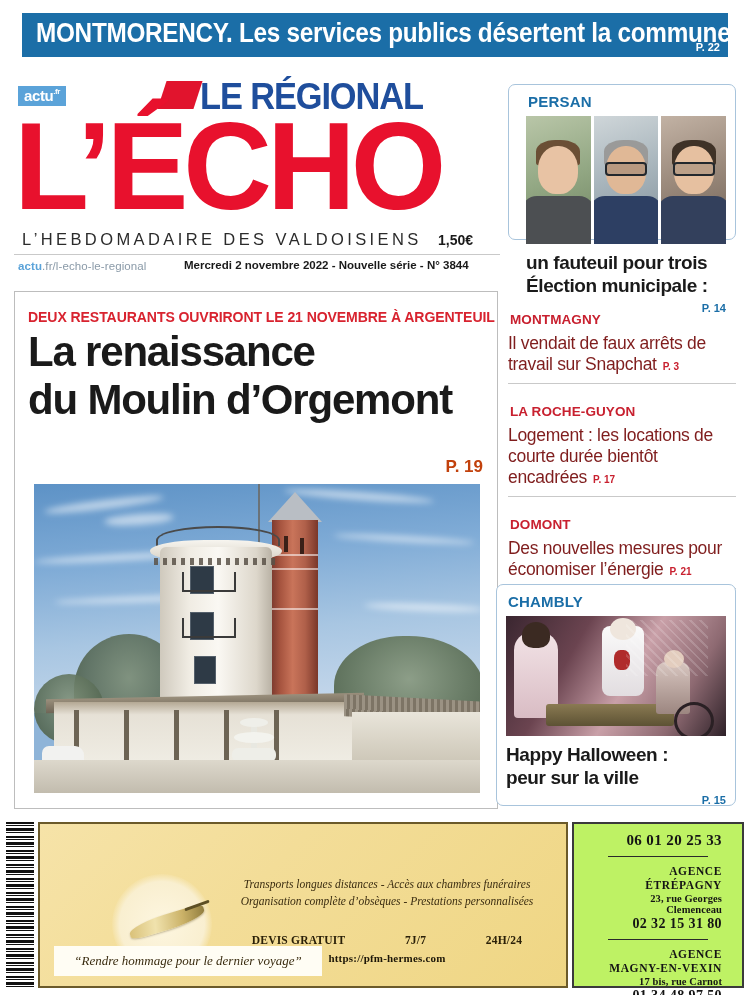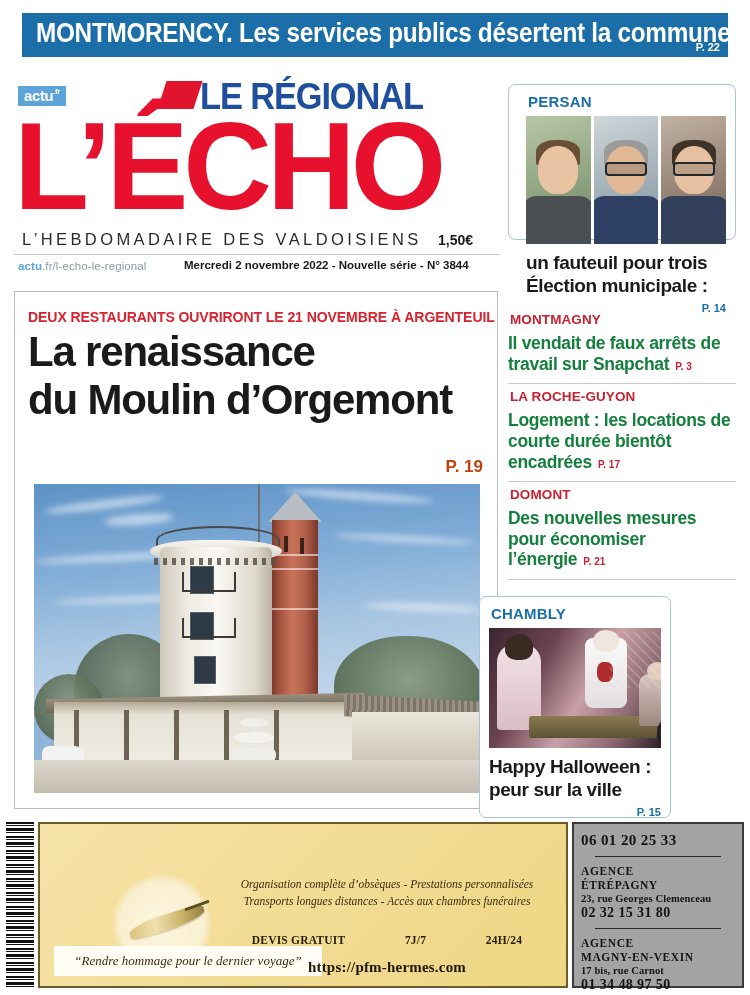--- a/index.html
+++ b/index.html
@@ -218,21 +218,21 @@
   .car{
     position:absolute;left:8px;top:262px;width:42px;height:22px;
     background:#f2f2f0;border-radius:7px 9px 3px 3px;
   }
 
   .boxed{
     position:relative;border:1px solid #a8c4dc;border-radius:7px;
     background:#fff;box-sizing:border-box;padding:8px 9px 9px 9px;
   }
   .box-persan{position:absolute;left:508px;top:84px;width:228px;height:156px;padding-left:17px;}
-  .box-chambly{position:absolute;left:479px;top:584px;width:192px;height:222px;margin-top:12px;}
+  .box-chambly{position:absolute;left:496px;top:584px;width:240px;height:222px;}
 
   .rail-loc{
     font-size:15px;font-weight:bold;color:#1b6ea7;
     letter-spacing:0.2px;margin:0 0 6px 2px;
   }
   .rail-loc.red{color:#c8202f;font-size:13.5px;letter-spacing:0.1px;}
 
   .triptych{display:flex;gap:3px;height:128px;}
   .portrait{flex:1;overflow:hidden;position:relative;background:#9bb0a0;}
   .pA{background:linear-gradient(160deg,#b9c6a8 0%,#93a884 48%,#6d8260 100%);}
@@ -252,24 +252,24 @@
   .rail-title{
     font-size:19px;font-weight:bold;color:#1a1a1a;
     line-height:1.2;letter-spacing:-0.4px;margin-top:8px;
   }
   .rail-page{
     font-size:11px;font-weight:bold;color:#1b6ea7;
     text-align:right;margin-top:4px;
   }
 
   .briefs{position:absolute;left:508px;top:312px;width:228px;}
-  .brief{padding:0 0 9px 0;border-bottom:1px solid #c9c9c9;margin-bottom:5px;}
+  .brief{padding:0 0 9px 0;border-bottom:1px solid #c9c9c9;margin-bottom:20px;}
   .brief:last-child{margin-bottom:0;}
   .brief-title{
-    font-size:17.5px;font-weight:bold;color:#15803d;
+    font-size:17.5px;font-weight:normal;color:#7f1d1d;
     line-height:1.18;letter-spacing:-0.3px;
     display:inline;
   }
   .brief-inline-page{
     font-size:10px;font-weight:bold;color:#c8202f;
     margin-left:6px;white-space:nowrap;
   }
 
   
   .ad{
@@ -319,29 +319,29 @@
     font-family:"Liberation Serif", serif;font-weight:bold;
     font-size:11.5px;color:#2a2008;letter-spacing:0.2px;
   }
   .ad-slogan{
     position:absolute;left:14px;bottom:10px;width:268px;height:30px;
     background:#fffdf4;display:flex;align-items:center;justify-content:center;
     font-family:"Liberation Serif", serif;font-style:italic;
     font-size:13px;color:#3a2c10;
   }
   .ad-url{
-    position:absolute;right:14px;bottom:10px;width:330px;text-align:center;
+    position:absolute;right:14px;bottom:22px;width:330px;text-align:center;
     font-family:"Liberation Serif", serif;font-weight:bold;
-    font-size:15px;color:#1d1708;letter-spacing:0.2px;
+    font-size:11px;color:#1d1708;letter-spacing:0.2px;
   }
   .ad-contact{
     position:absolute;left:566px;top:2px;width:172px;height:166px;
-    background:#a3a3a3;border:2px solid #3a3a3a;box-sizing:border-box;
-    font-family:"Liberation Serif", serif;color:#141414;text-align:left;
-    padding:8px 7px;
+    background:#bef264;border:2px solid #3a3a3a;box-sizing:border-box;
+    font-family:"Liberation Serif", serif;color:#141414;text-align:right;
+    padding:8px 20px;
   }
   .cphone{font-size:15px;font-weight:bold;letter-spacing:0.4px;}
   .csep{height:1px;background:#2a2a2a;margin:7px 14px;}
   .cagency{font-size:11.5px;font-weight:bold;letter-spacing:0.6px;line-height:1.25;}
   .caddr{font-size:10.5px;font-weight:bold;letter-spacing:0.1px;}
   .cnum{font-size:14px;font-weight:bold;letter-spacing:0.4px;margin-top:1px;}
 </style>
 </head>
 <body>
 
@@ -501,22 +501,22 @@
     <div class="barcode"></div>
 
     <div class="ad-main">
 
       <div class="quill">
         <div class="quill-feather"></div>
         <div class="quill-tip"></div>
       </div>
 
       <div class="ad-body">
+        <div>Transports longues distances - Accès aux chambres funéraires</div>
         <div>Organisation complète d’obsèques - Prestations personnalisées</div>
-        <div>Transports longues distances - Accès aux chambres funéraires</div>
       </div>
 
       <div class="ad-terms">
         <span>DEVIS GRATUIT</span>
         <span>7J/7</span>
         <span>24H/24</span>
       </div>
 
       <div class="ad-slogan">“Rendre hommage pour le dernier voyage”</div>
       <div class="ad-url">https://pfm-hermes.com</div>

